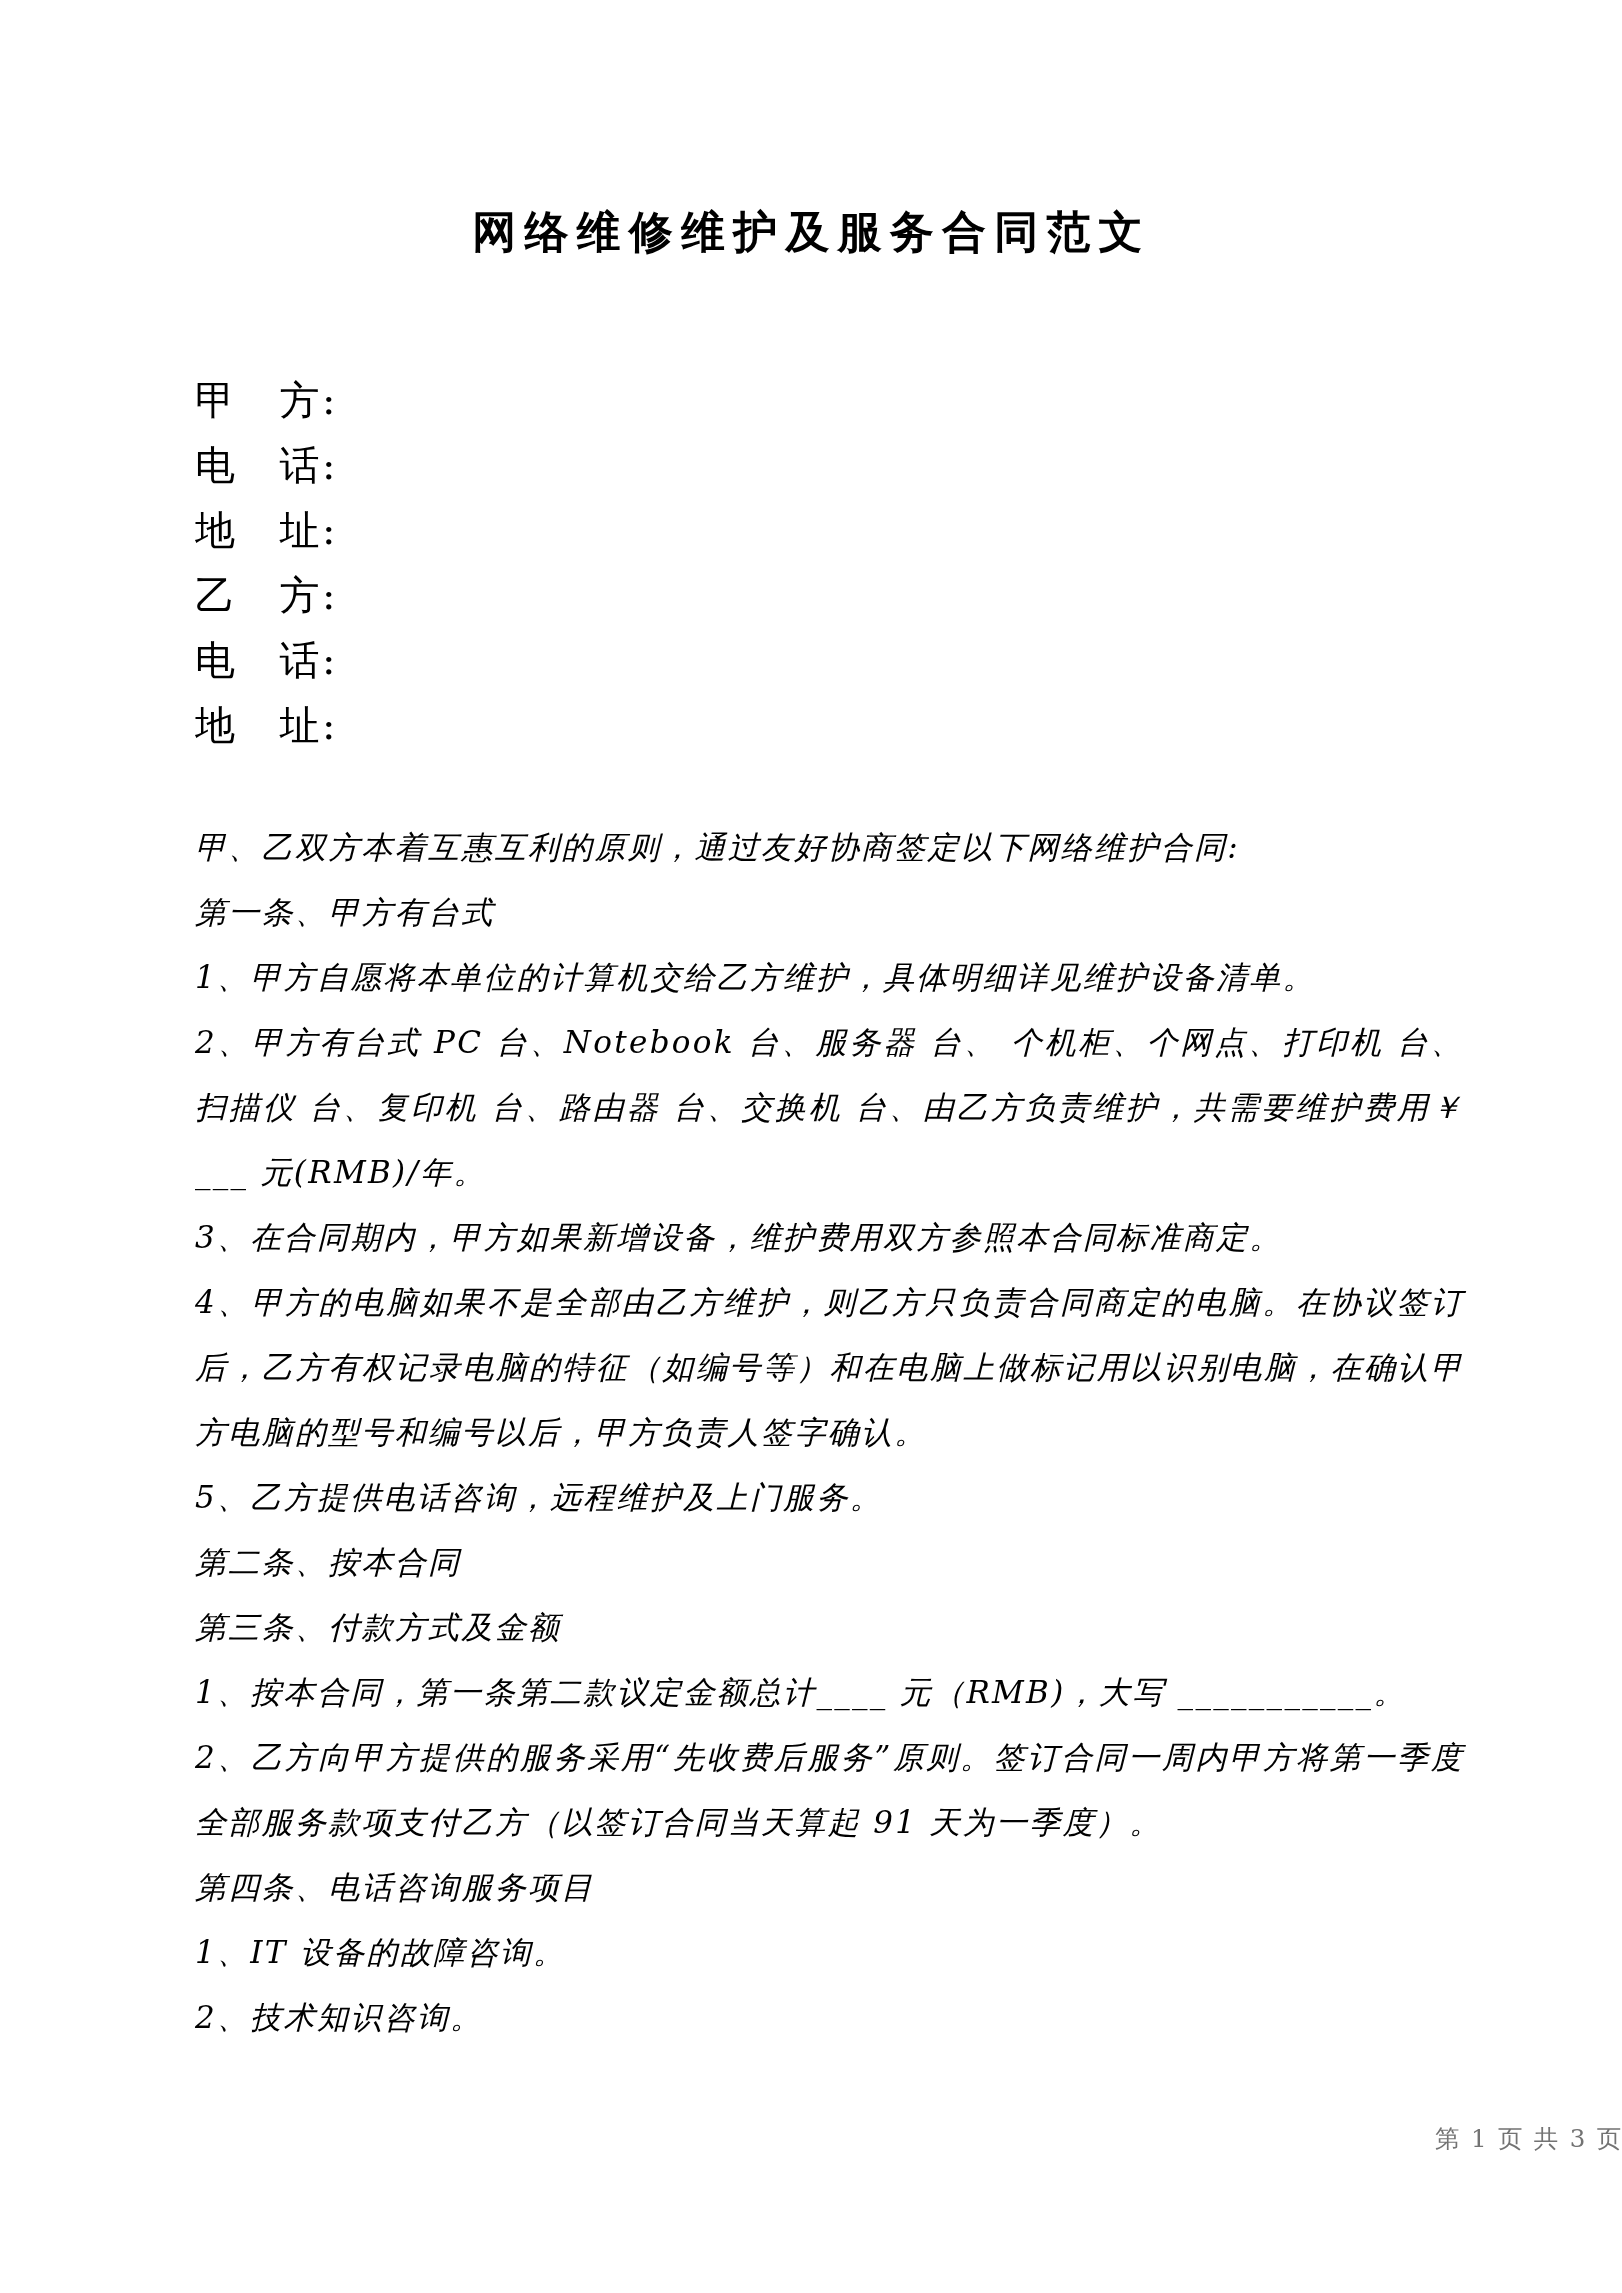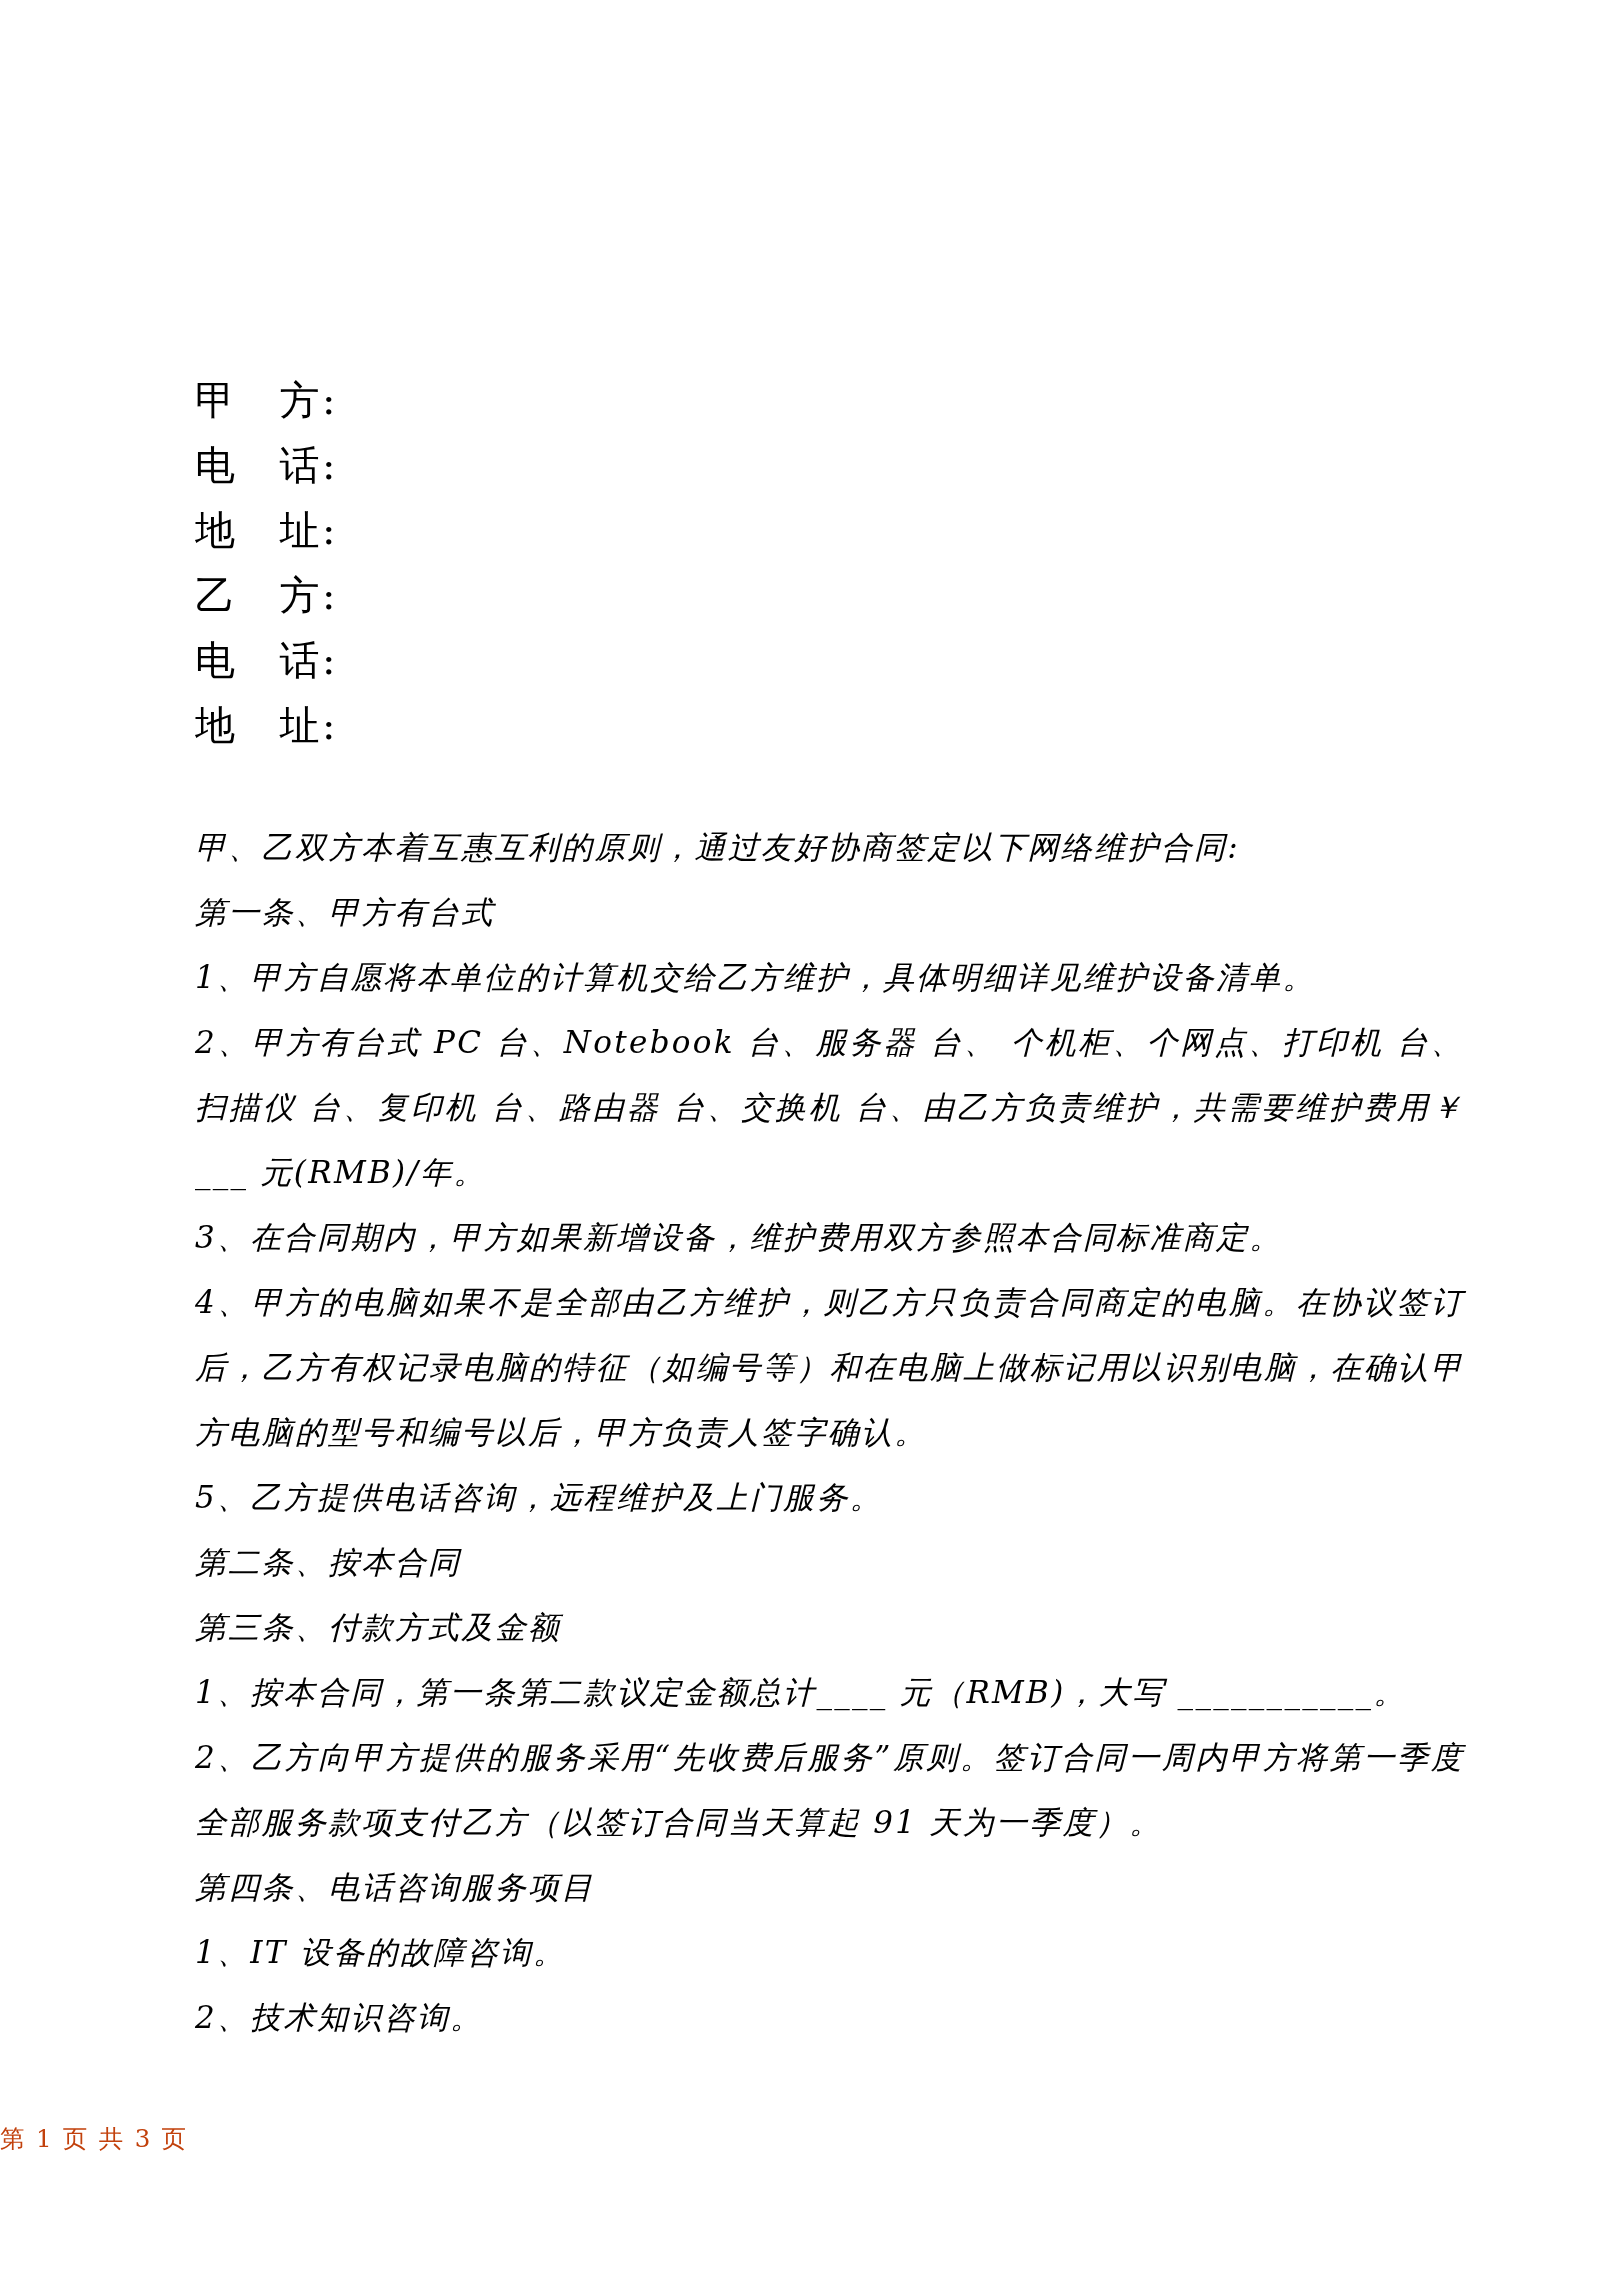--- a/index.html
+++ b/index.html
@@ -55,32 +55,33 @@
     text-align: justify;
     text-justify: inter-ideograph;
     word-break: break-word;
     font-style: italic;
   }
   .page-footer {
     position: absolute;
     top: 2122px;
     left: 0;
     width: 100%;
-    text-align: left;
+    text-align: right;
     font-size: 24.5px;
     line-height: 33px;
     letter-spacing: 1.8px;
-    color: #c2410c;
+    color: #737373;
   }
 </style>
 </head>
 <body>
 
 <div class="page">
 
+  <h1 class="doc-title">网络维修维护及服务合同范文</h1>
 
   <div class="parties">
     <div class="party-row">甲　方:</div>
     <div class="party-row">电　话:</div>
     <div class="party-row">地　址:</div>
     <div class="party-row">乙　方:</div>
     <div class="party-row">电　话:</div>
     <div class="party-row">地　址:</div>
   </div>
 

